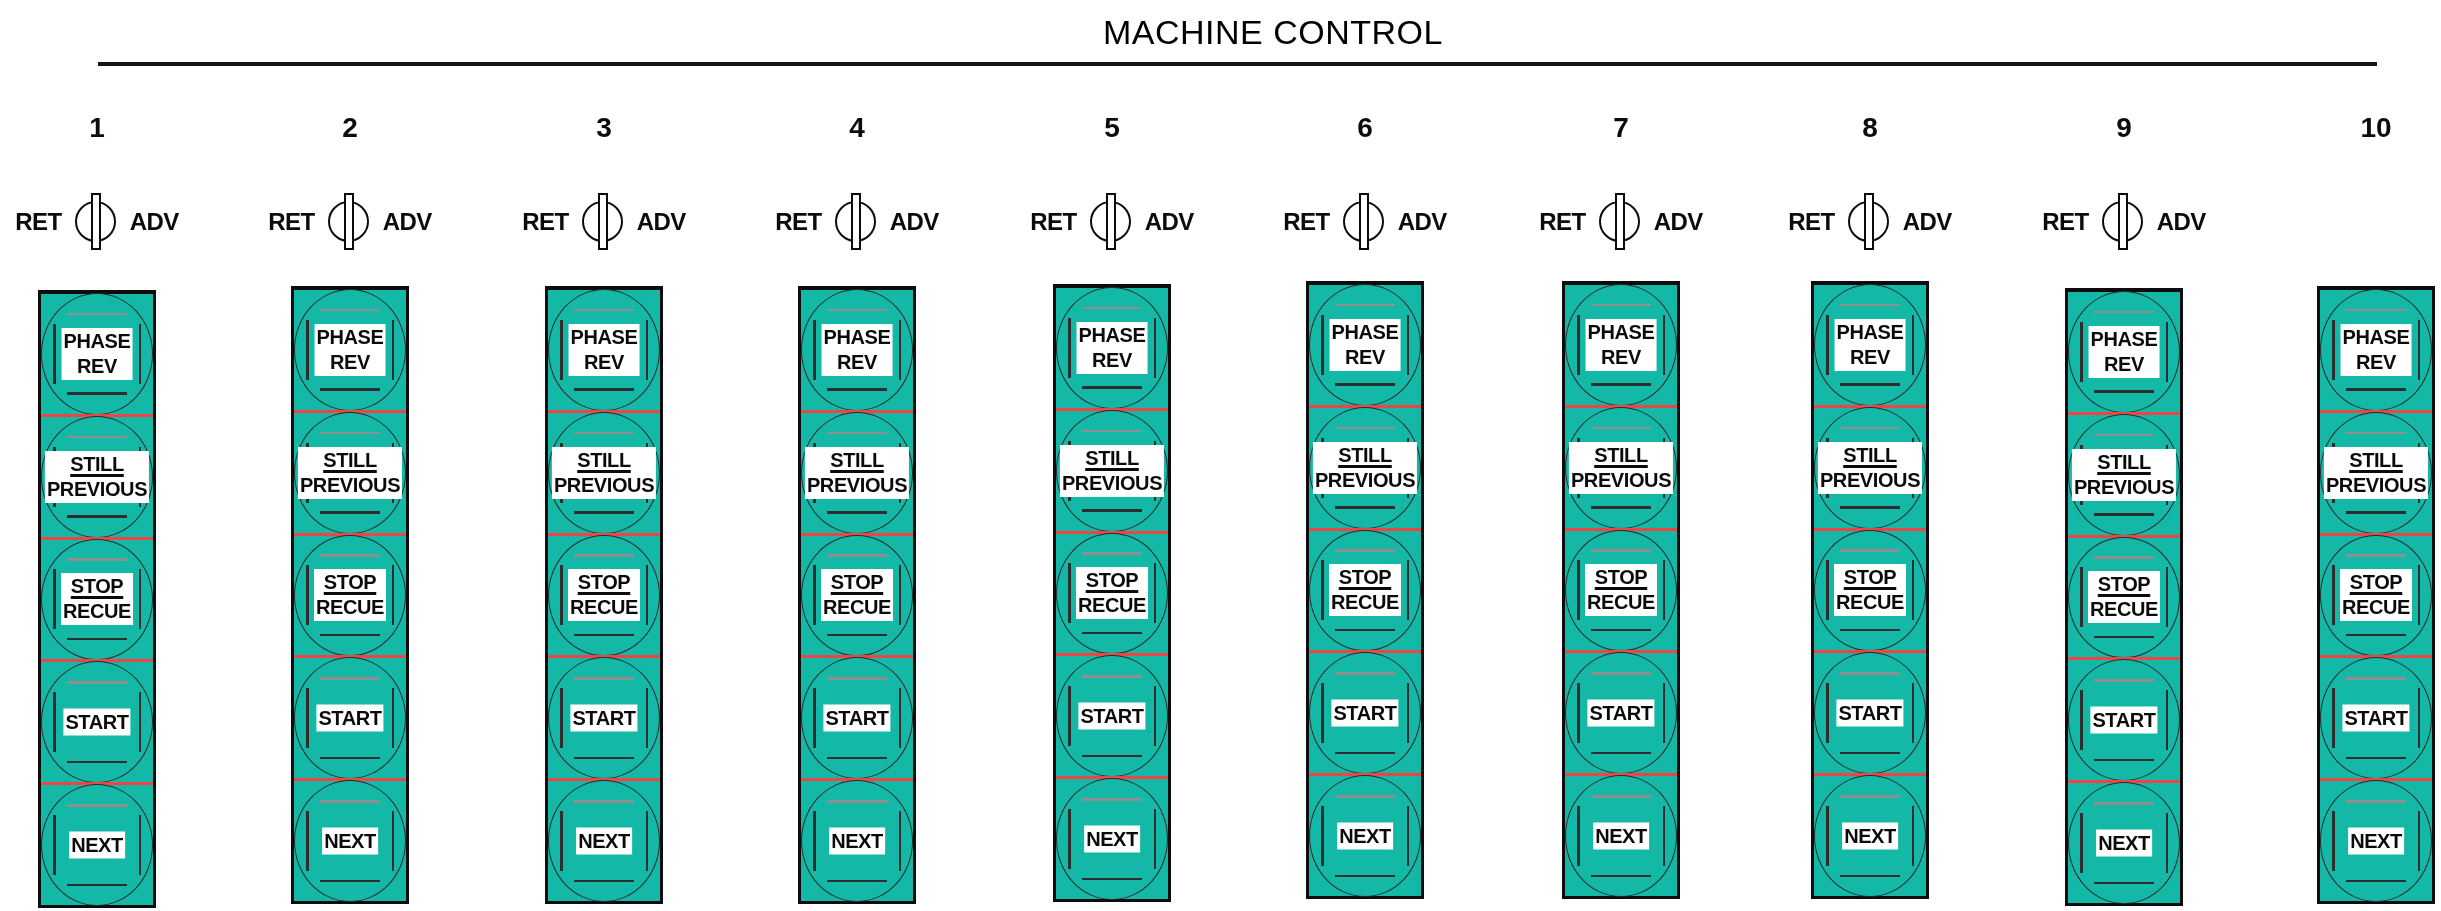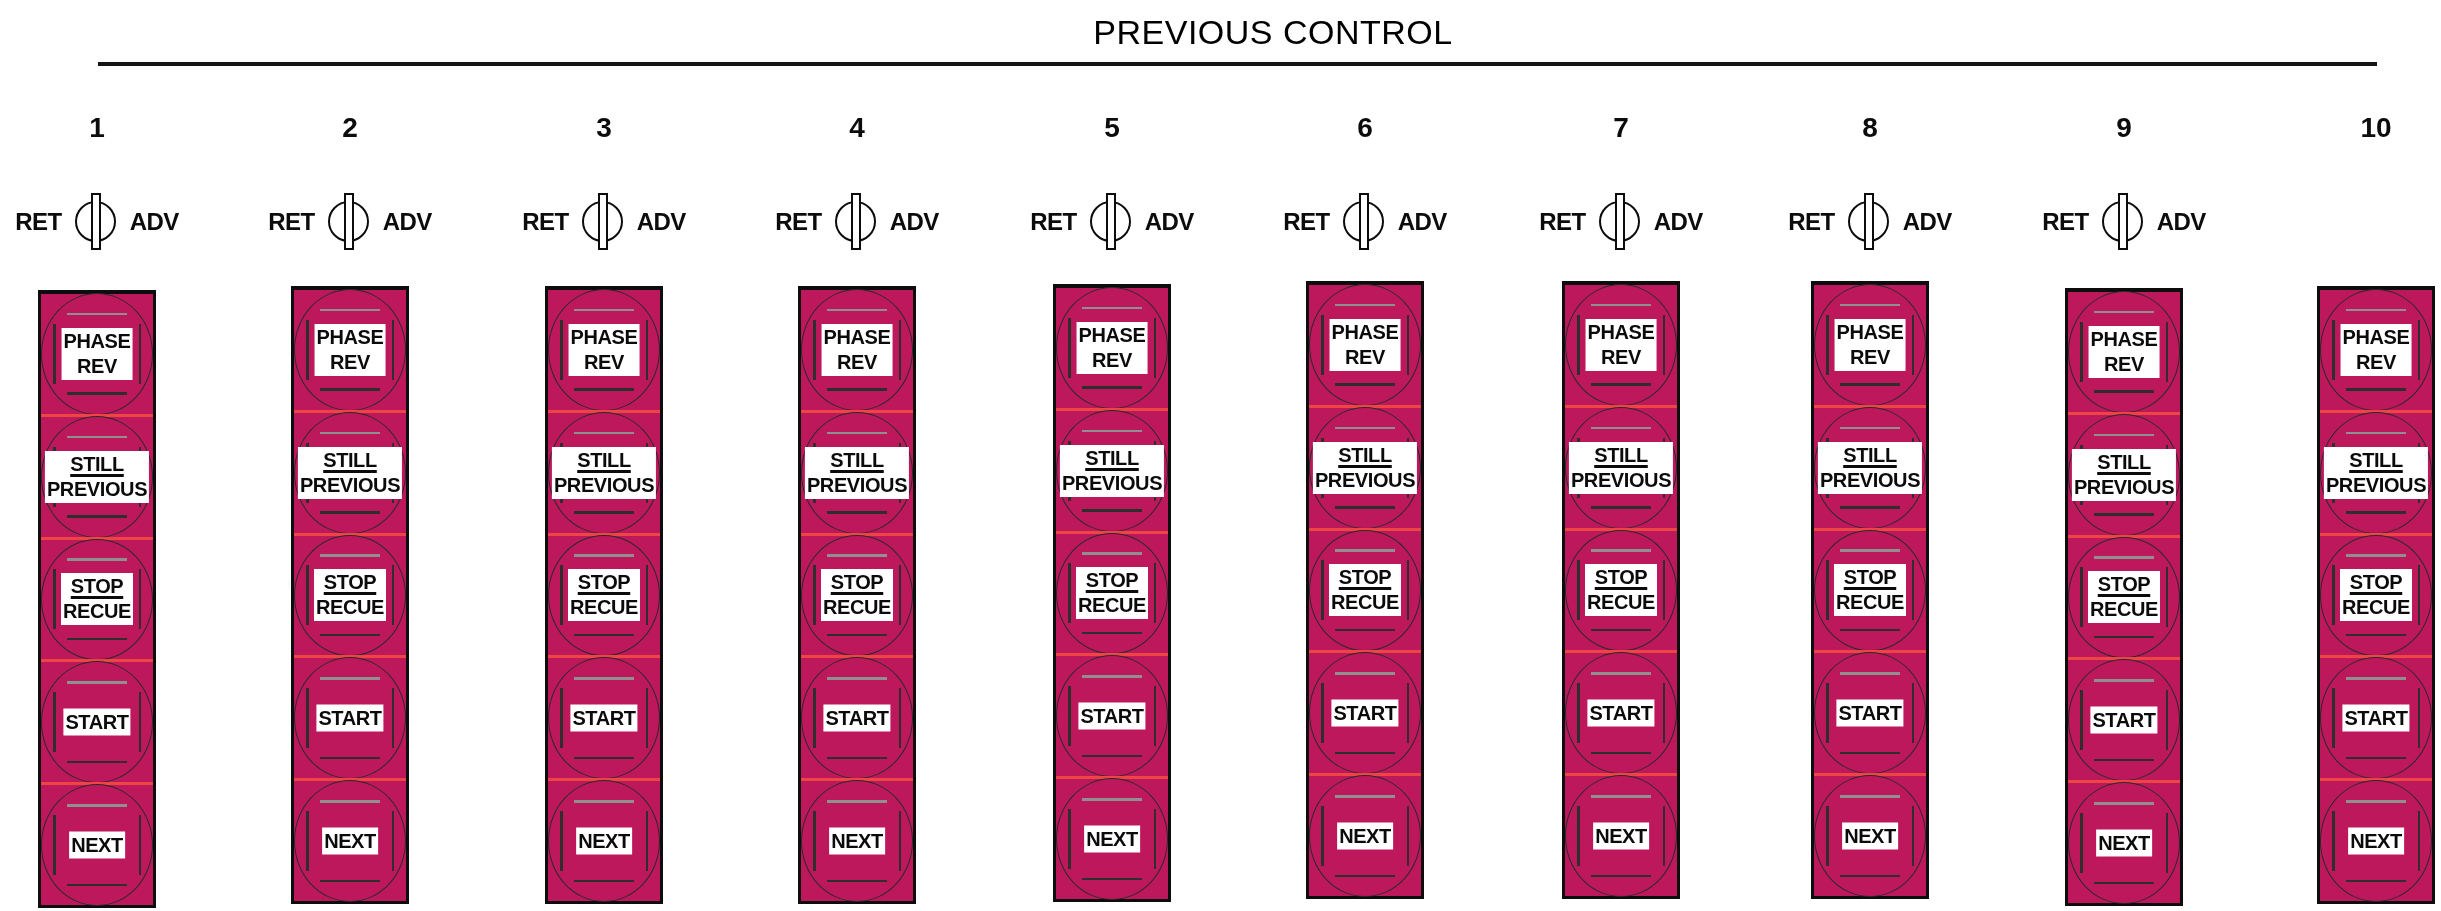--- a/index.html
+++ b/index.html
@@ -103,21 +103,21 @@
   .col-box {
     position: absolute;
     left: 50%;
     transform: translateX(-50%);
     width: 112px;
     height: 611px;
     border: 3px solid #0d0d0d;
     border-top-width: 4px;
     display: flex;
     flex-direction: column;
-    background: #be185d;
+    background: #14b8a6;
   }
   .cell {
     position: relative;
     flex: 1 1 0;
     border-top: 3px solid #ef4444;
     overflow: visible;
   }
   .cell:first-child { border-top: none; }
   .cell-circle {
     position: absolute;
@@ -170,21 +170,21 @@
   .lbl-line.u {
     text-decoration: underline;
     text-decoration-thickness: 2.5px;
     text-underline-offset: 3px;
   }
 </style>
 </head>
 <body>
 
 <div class="stage">
-  <div class="panel-title">PREVIOUS CONTROL</div>
+  <div class="panel-title">MACHINE CONTROL</div>
   <div class="title-rule"></div>
   <div id="columns-layer">
       <div class="column" style="left: 1px;">
     <div class="col-number">1</div>
     <div class="col-selector">
       <span class="sel-label">RET</span>
       <span class="knob">
         <span class="knob-circle"></span>
         <span class="knob-bar"></span>
       </span>

